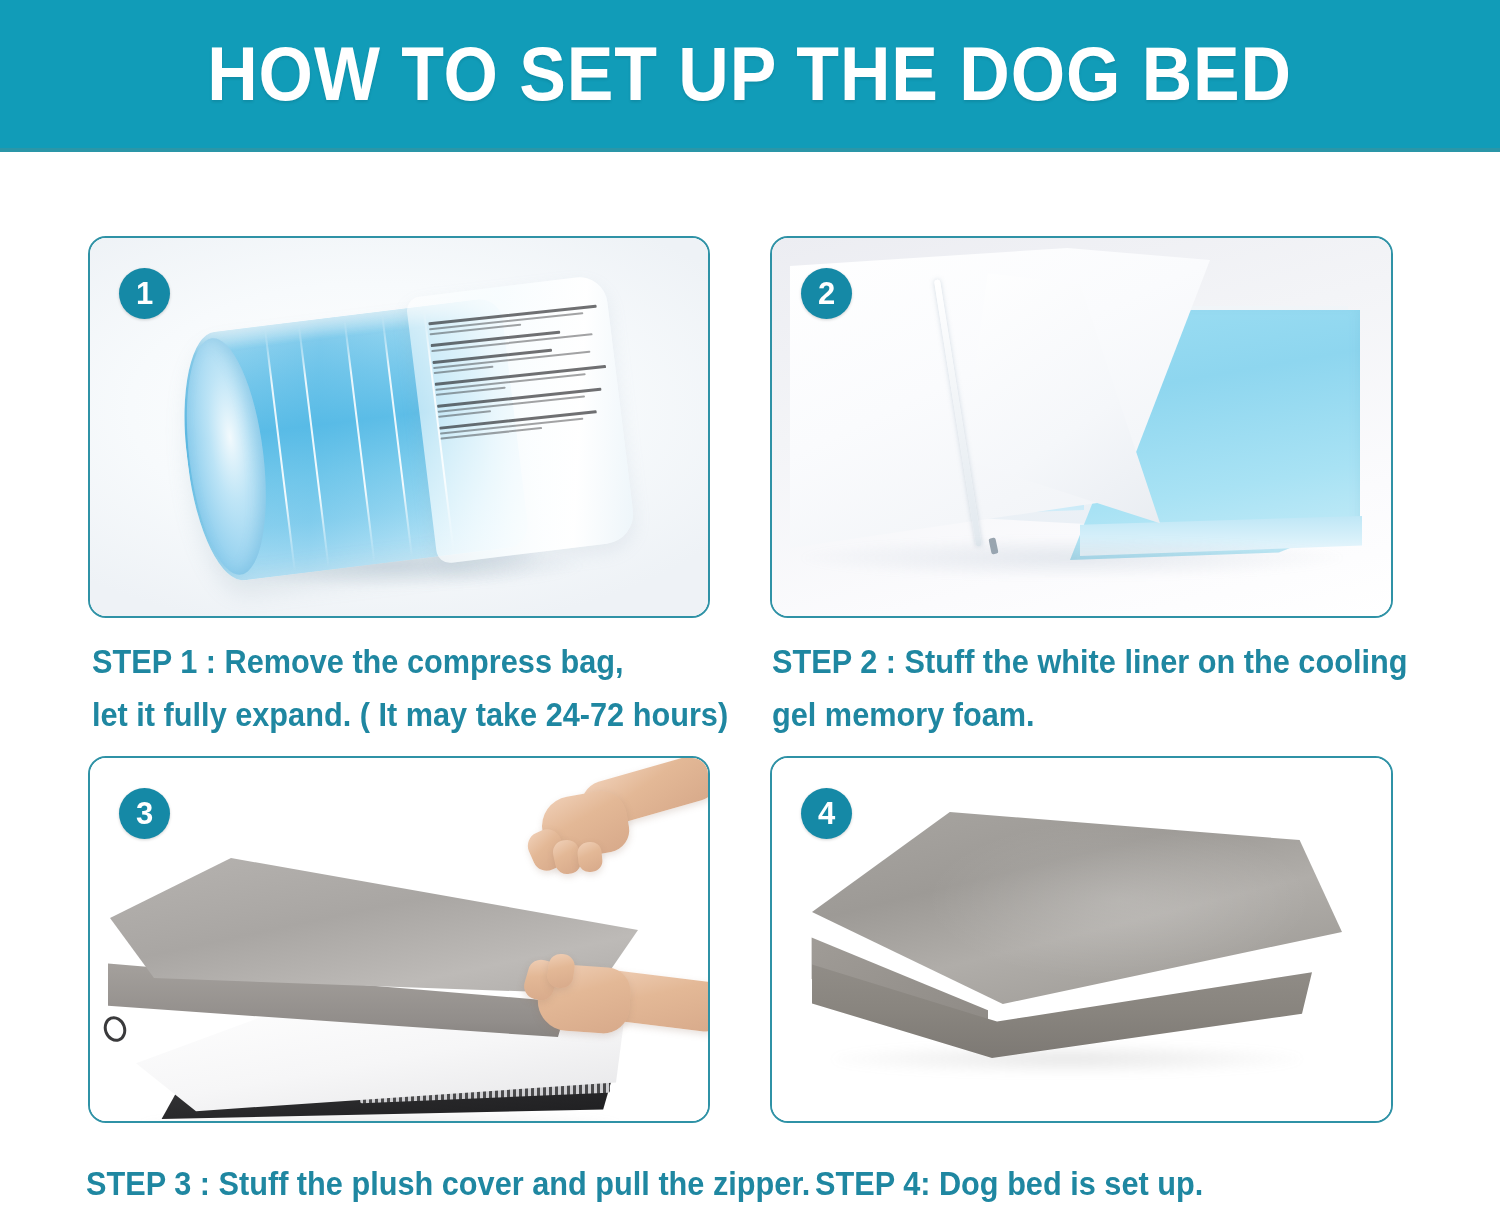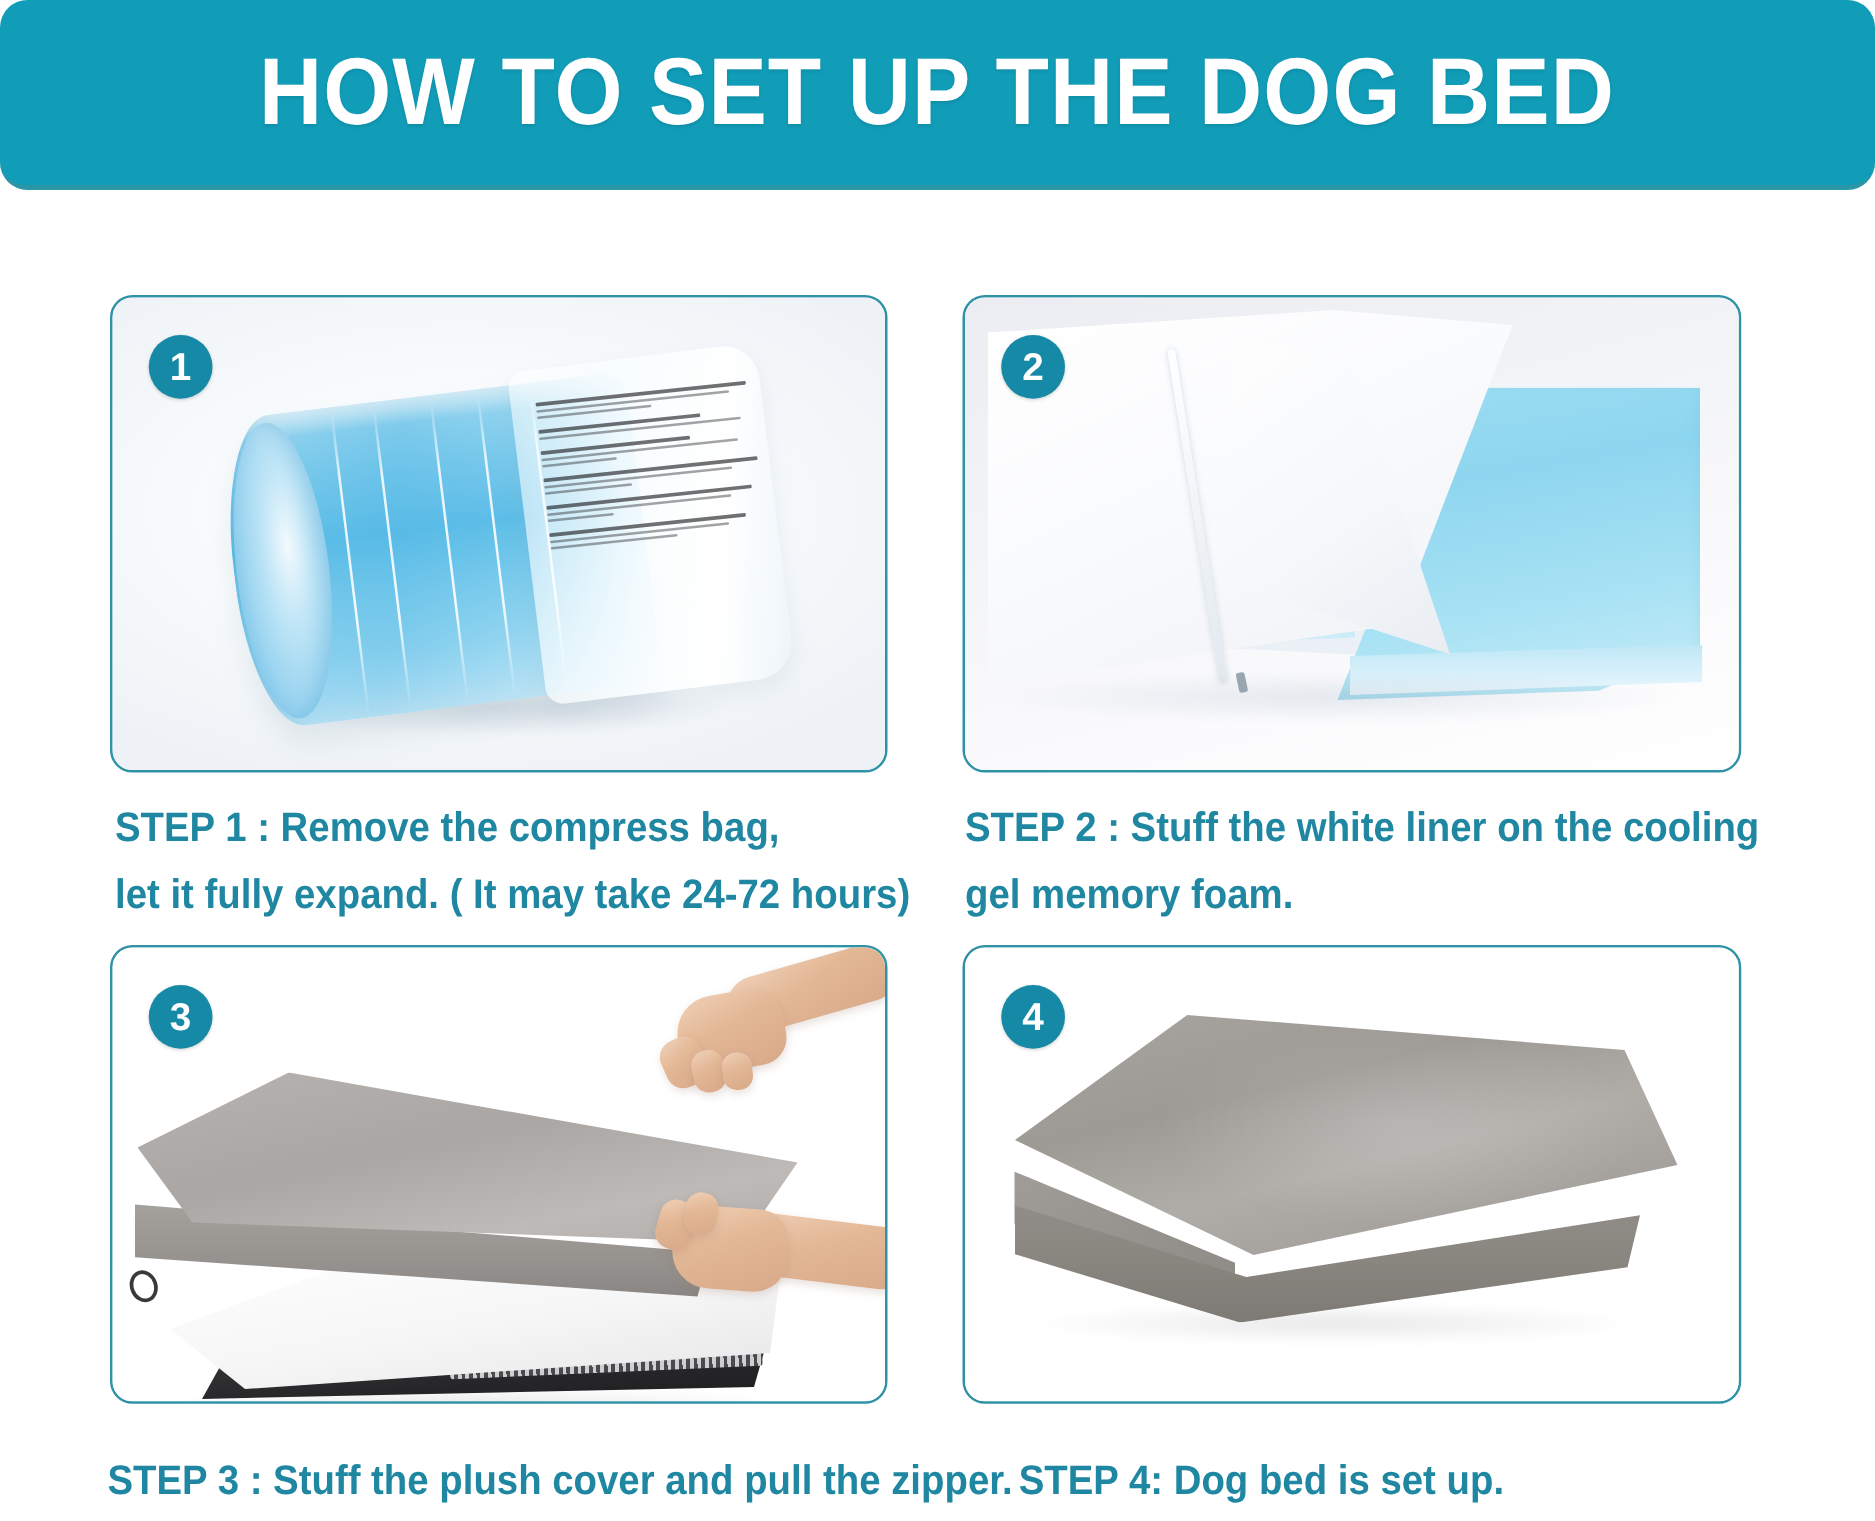--- a/index.html
+++ b/index.html
@@ -21,21 +21,20 @@
     position: absolute;
     left: 0; top: 0;
     width: 1500px;
     height: 152px;
     background: #119CB8;
     border-bottom: 4px solid #2a96a8;
     display: flex;
     align-items: center;
     justify-content: center;
     box-sizing: border-box;
-    border-radius: 22px;
   }
   .header-title {
     color: #ffffff;
     font-family: "Liberation Sans", sans-serif;
     font-weight: 700;
     font-size: 76px;
     line-height: 78px;
     letter-spacing: 1px;
     transform: scaleX(0.92);
     transform-origin: center;

